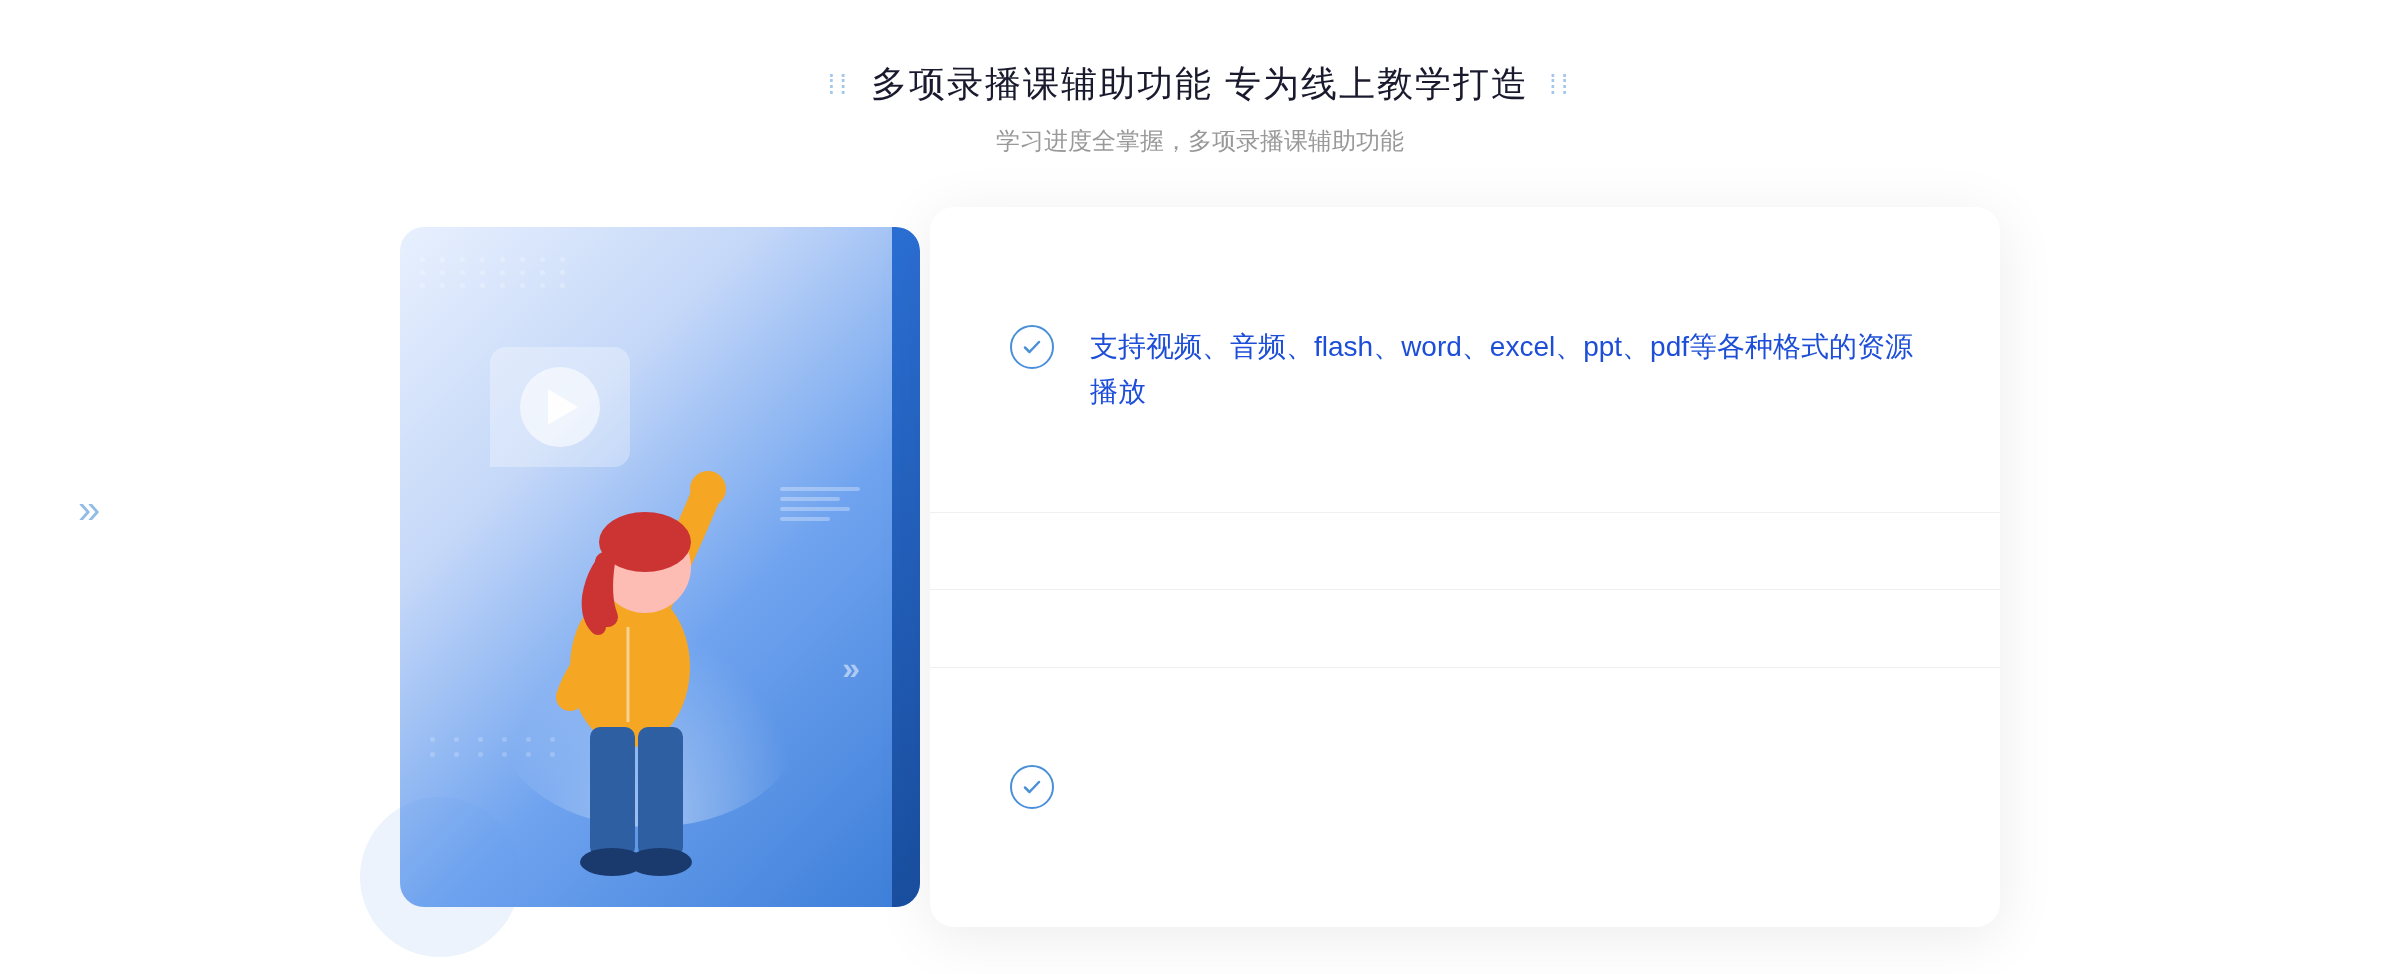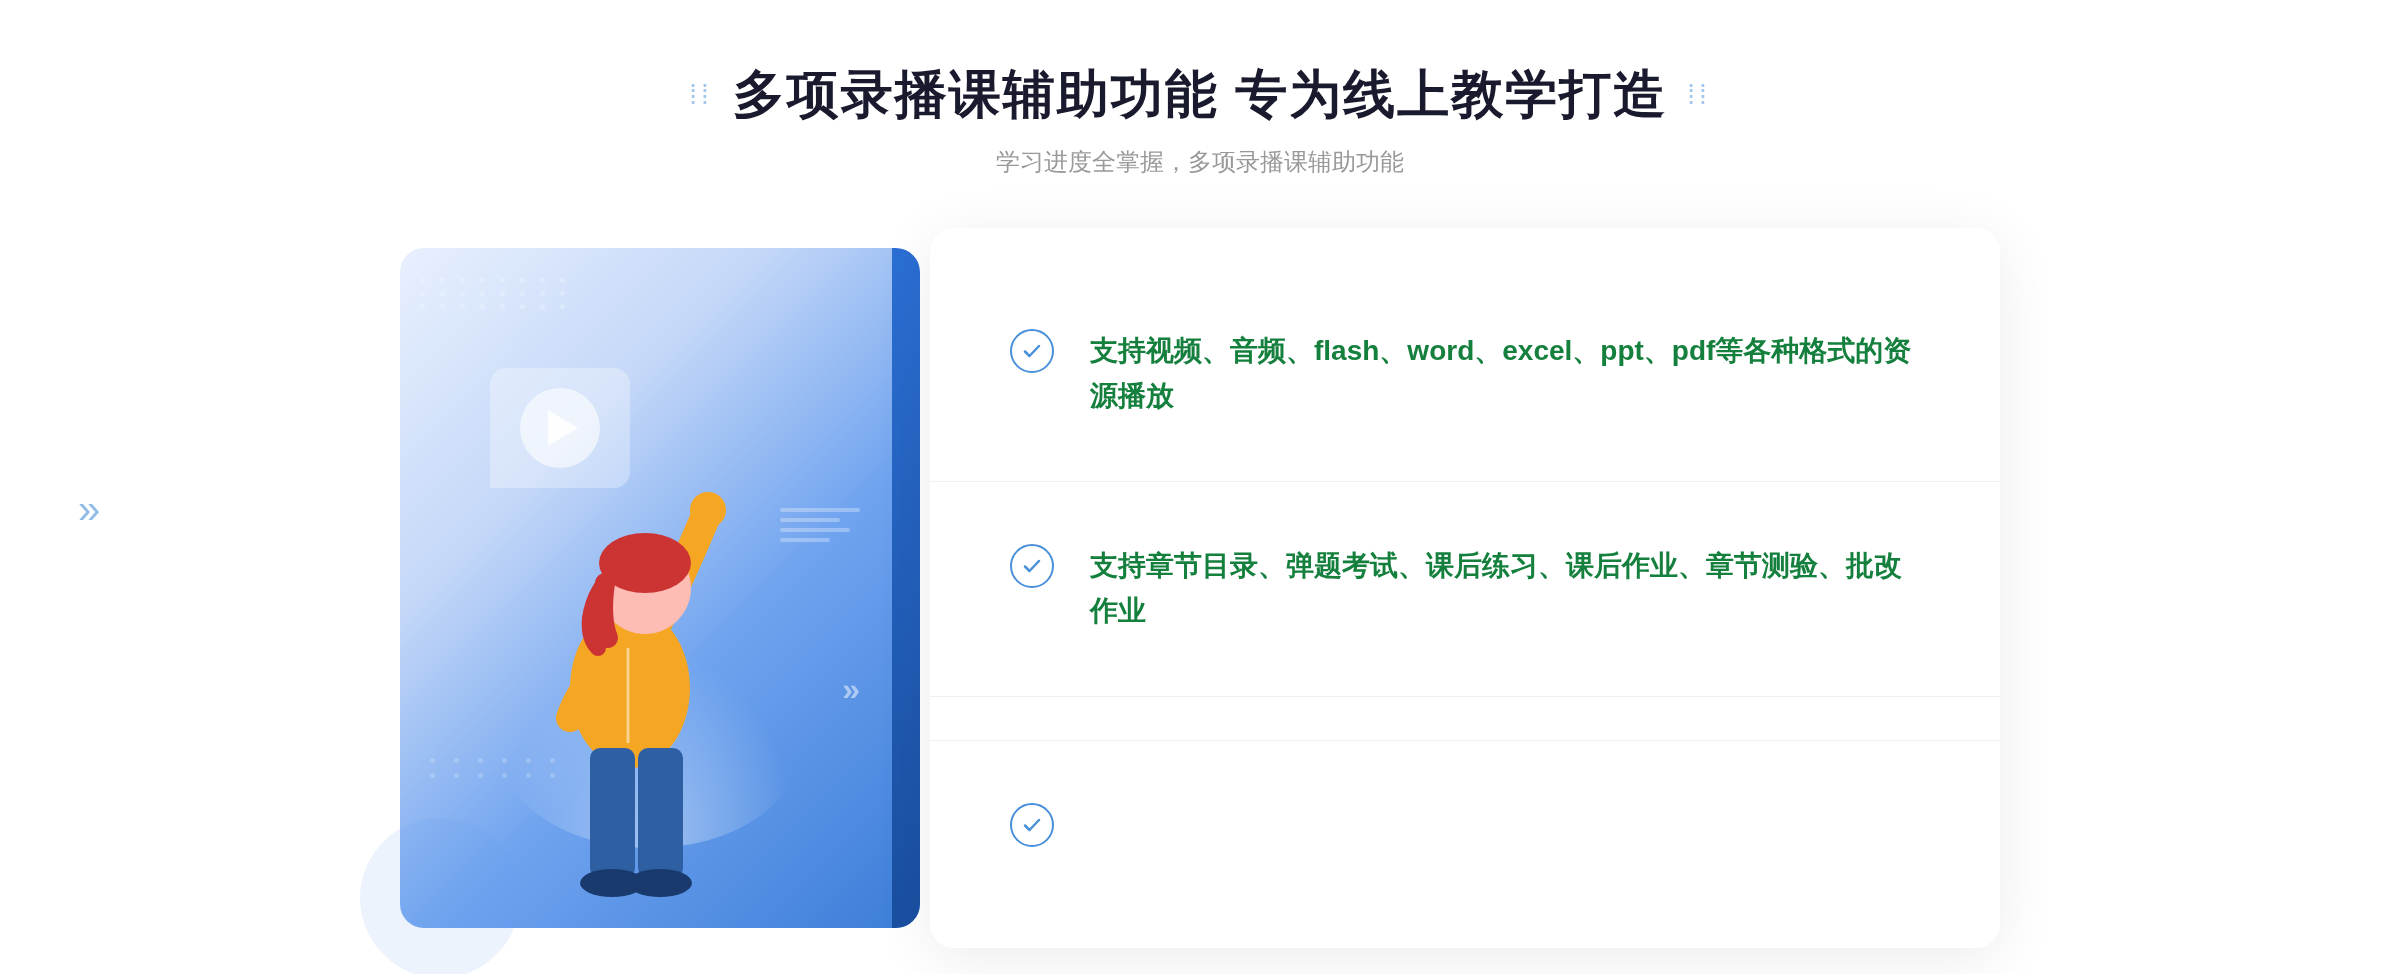--- a/index.html
+++ b/index.html
@@ -45,22 +45,22 @@
     }
 
     .title-dots {
       color: #4a90d9;
       font-size: 28px;
       opacity: 0.5;
       letter-spacing: 4px;
     }
 
     .main-title {
-      font-size: 52px;
-      font-weight: 700;
+      font-size: 36px;
+      font-weight: 400;
       color: #1a1a2e;
       letter-spacing: 2px;
     }
 
     .sub-title {
       font-size: 24px;
       color: #999;
       margin-top: 16px;
       font-weight: 400;
     }
@@ -180,23 +180,23 @@
       border: 2.5px solid #4a90d9;
       border-radius: 50%;
       display: flex;
       align-items: center;
       justify-content: center;
       flex-shrink: 0;
     }
 
     .feature-text {
       font-size: 28px;
-      color: #15803d;
+      color: #1d4ed8;
       line-height: 1.6;
-      font-weight: 700;
+      font-weight: 400;
     }
 
     .feature-divider {
       height: 1px;
       background: #f0f0f0;
       margin: 0 -80px;
     }
 
     .arrow-left-page {
       position: absolute;
@@ -346,38 +346,30 @@
         <div class="check-circle">
           <svg width="24" height="24" viewBox="0 0 24 24" fill="none" xmlns="http://www.w3.org/2000/svg">
             <path d="M5 12.5L9.5 17L19 7" stroke="#4a90d9" stroke-width="2.5" stroke-linecap="round" stroke-linejoin="round"></path>
           </svg>
         </div>
         <span class="feature-text">支持视频、音频、flash、word、excel、ppt、pdf等各种格式的资源播放</span>
       </div>
 
       <div class="feature-divider"></div>
 
+
+      <div class="feature-divider"></div>
+
+
+      <div class="feature-divider"></div>
+
       <div class="feature-item">
         <div class="check-circle">
           <svg width="24" height="24" viewBox="0 0 24 24" fill="none" xmlns="http://www.w3.org/2000/svg">
             <path d="M5 12.5L9.5 17L19 7" stroke="#4a90d9" stroke-width="2.5" stroke-linecap="round" stroke-linejoin="round"></path>
           </svg>
         </div>
-        <span class="feature-text">支持章节目录、弹题考试、课后练习、课后作业、章节测验、批改作业</span>
-      </div>
-
-      <div class="feature-divider"></div>
-
-
-      <div class="feature-divider"></div>
-
-      <div class="feature-item">
-        <div class="check-circle">
-          <svg width="24" height="24" viewBox="0 0 24 24" fill="none" xmlns="http://www.w3.org/2000/svg">
-            <path d="M5 12.5L9.5 17L19 7" stroke="#4a90d9" stroke-width="2.5" stroke-linecap="round" stroke-linejoin="round"></path>
-          </svg>
-        </div>
       </div>
 
     </div>
   </div>
 
 </div>
 
 </body></html>

